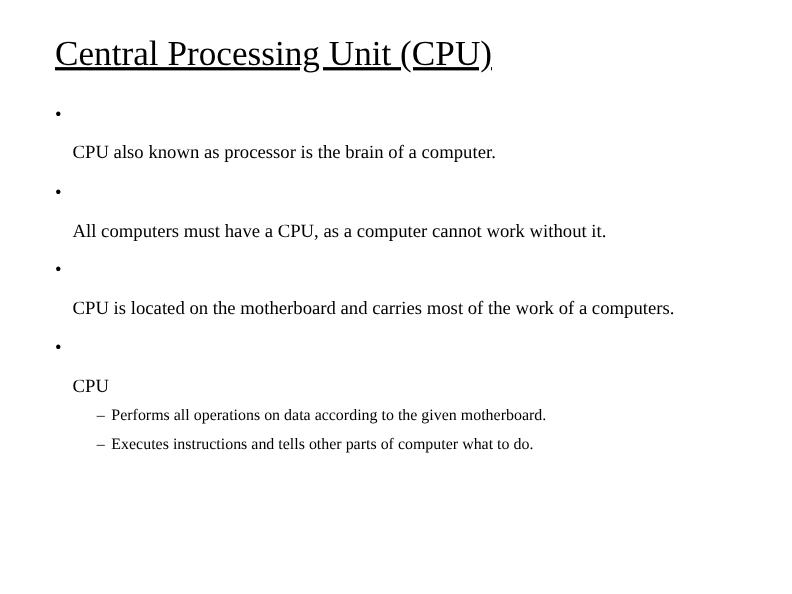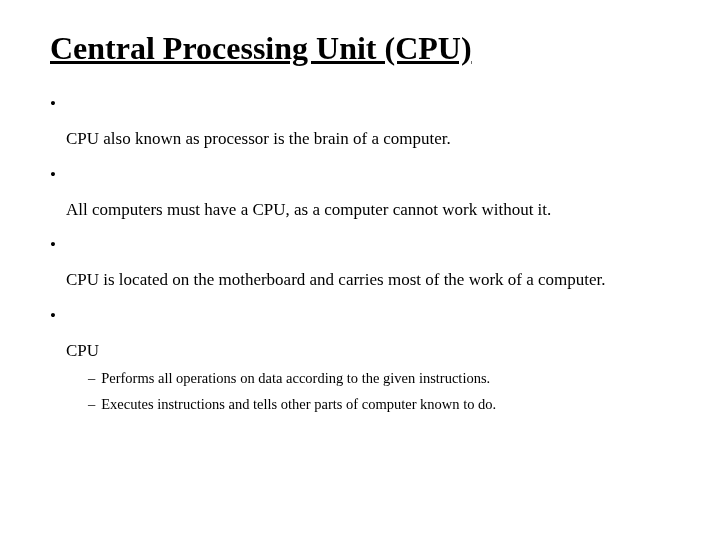--- a/index.html
+++ b/index.html
@@ -19,21 +19,21 @@
     .slide {
       width: 720px;
       height: 540px;
       padding: 30px 50px 30px 50px;
       display: flex;
       flex-direction: column;
     }
 
     .title {
       font-size: 32px;
-      font-weight: bold;
+      font-weight: normal;
       text-decoration: underline;
       margin-bottom: 24px;
       color: #000000;
       font-family: 'Times New Roman', Times, serif;
     }
 
     .content {
       flex: 1;
       display: flex;
       flex-direction: column;
@@ -107,35 +107,35 @@
         <span class="bullet-text">CPU also known as processor is the brain of a computer.</span>
       </li>
 
       <li class="bullet-item">
         <span class="bullet-dot">•</span>
         <span class="bullet-text">All computers must have a CPU, as a computer cannot work without it.</span>
       </li>
 
       <li class="bullet-item">
         <span class="bullet-dot">•</span>
-        <span class="bullet-text">CPU is located on the motherboard and carries most of the work of a computer.</span>
+        <span class="bullet-text">CPU is located on the motherboard and carries most of the work of a computers.</span>
       </li>
 
       <li class="bullet-item">
         <span class="bullet-dot">•</span>
         <span class="bullet-text">
           <span>CPU</span>
           <ul class="sub-list">
             <li class="sub-item">
               <span class="sub-dash">–</span>
-              <span class="sub-text">Performs all operations on data according to the given instructions.</span>
+              <span class="sub-text">Performs all operations on data according to the given motherboard.</span>
             </li>
             <li class="sub-item">
               <span class="sub-dash">–</span>
-              <span class="sub-text">Executes instructions and tells other parts of computer known to do.</span>
+              <span class="sub-text">Executes instructions and tells other parts of computer what to do.</span>
             </li>
           </ul>
         </span>
       </li>
 
     </ul>
   </div>
 </div>
 
 </body></html>

